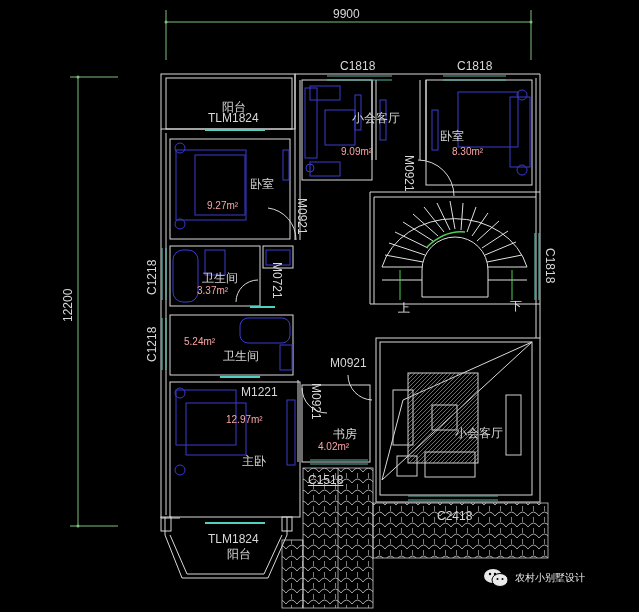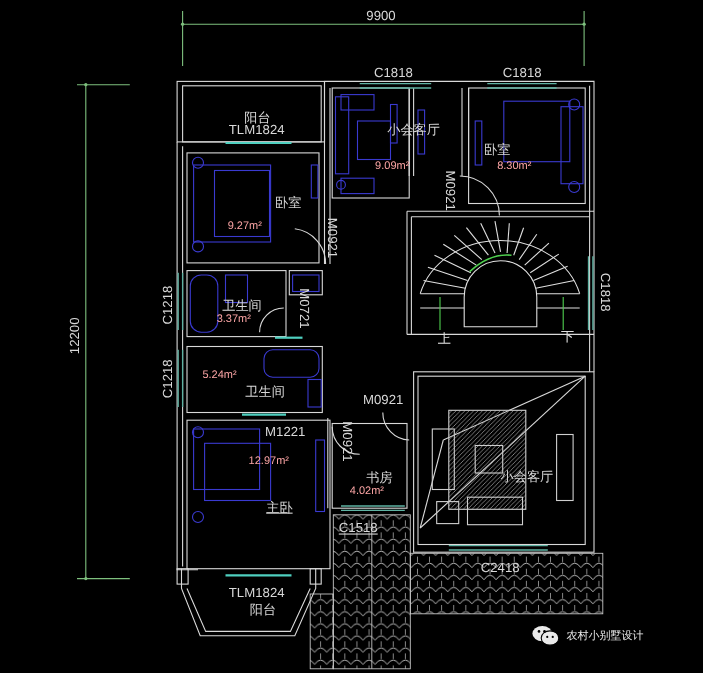--- a/index.html
+++ b/index.html
@@ -222,21 +222,21 @@
 <div class="area" style="left:207px;top:200px;">9.27m²</div>
 <div class="lbl" style="left:352px;top:113px;font-family:Liberation Mono, monospace;">小会客厅</div>
 <div class="area" style="left:341px;top:146px;">9.09m²</div>
 <div class="lbl" style="left:440px;top:130px;">卧室</div>
 <div class="area" style="left:452px;top:146px;">8.30m²</div>
 <div class="lbl" style="left:202px;top:272px;">卫生间</div>
 <div class="area" style="left:197px;top:285px;text-align:center;">3.37m²</div>
 <div class="area" style="left:184px;top:336px;">5.24m²</div>
 <div class="lbl" style="left:223px;top:350px;">卫生间</div>
 <div class="area" style="left:190px;top:414px;margin-left:36px;">12.97m²</div>
-<div class="lbl" style="left:242px;top:455px;text-decoration:underline;">主卧</div>
+<div class="lbl" style="left:242px;top:455px;">主卧</div>
 <div class="lbl" style="left:333px;top:428px;">书房</div>
 <div class="area" style="left:318px;top:441px;">4.02m²</div>
 <div class="lbl" style="left:455px;top:427px;">小会客厅</div>
 <div class="lbl" style="left:227px;top:548px;">阳台</div>
 
 <div class="lbl" style="left:398px;top:302px;color:#e0e0e0;">上</div>
 <div class="lbl" style="left:510px;top:300px;color:#e0e0e0;">下</div>
 
 <div class="wm">
   <span class="wm-icon">

